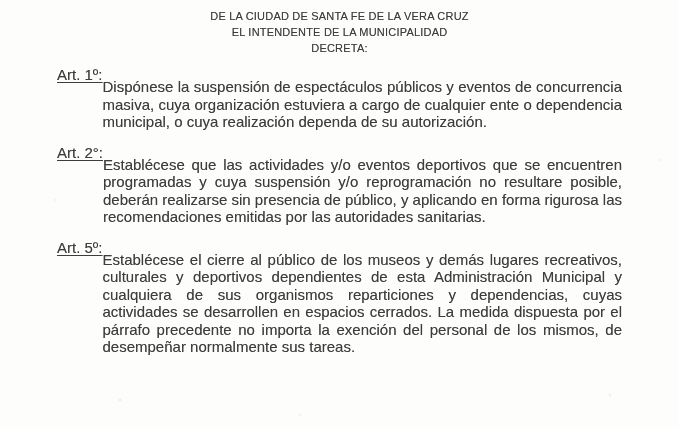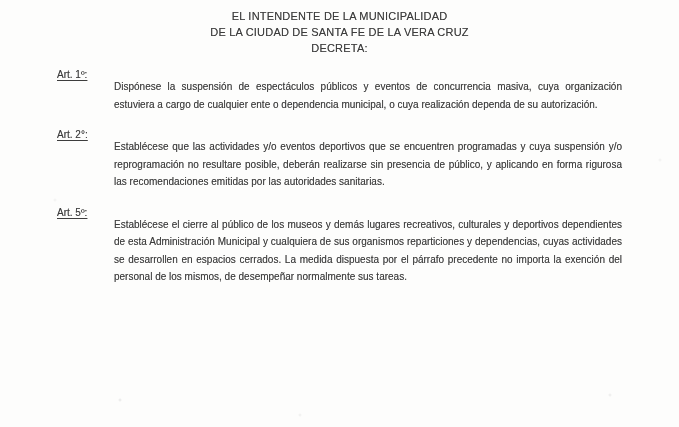--- a/index.html
+++ b/index.html
@@ -43,24 +43,23 @@
     text-shadow: 0 0 .4px rgba(61,61,61,.55);
   }
   .doc-header .decree-word {
     display: inline-block;
     text-underline-offset: 2px;
   }
   .article {
     display: flex;
     align-items: flex-start;
     margin-bottom: 13px;
-    font-size: 10px;
+    font-size: 15px;
     line-height: 17.5px;
     text-shadow: 0 0 .4px rgba(61,61,61,.5);
-    gap: 25px;
   }
   .article-label {
     flex: 0 0 32px;
     white-space: nowrap;
     text-decoration: underline;
     text-underline-offset: 2px;
   }
   .article-text {
     flex: 1;
     text-align: justify;
@@ -69,22 +68,22 @@
   }
 </style>
 </head>
 <body>
 
 <div class="scan-noise"></div>
 
 <div class="page">
 
   <div class="doc-header">
+    <div>DE LA CIUDAD DE SANTA FE DE LA VERA CRUZ</div>
     <div>EL INTENDENTE DE LA MUNICIPALIDAD</div>
-    <div>DE LA CIUDAD DE SANTA FE DE LA VERA CRUZ</div>
     <div><span class="decree-word">DECRETA:</span></div>
   </div>
 
   <div class="article">
     <span class="article-label">Art. 1º:</span>
     <span class="article-text">Dispónese la suspensión de espectáculos públicos y eventos de concurrencia masiva, cuya organización estuviera a cargo de cualquier ente o dependencia municipal, o cuya realización dependa de su autorización.</span>
   </div>
 
 
   <div class="article">

